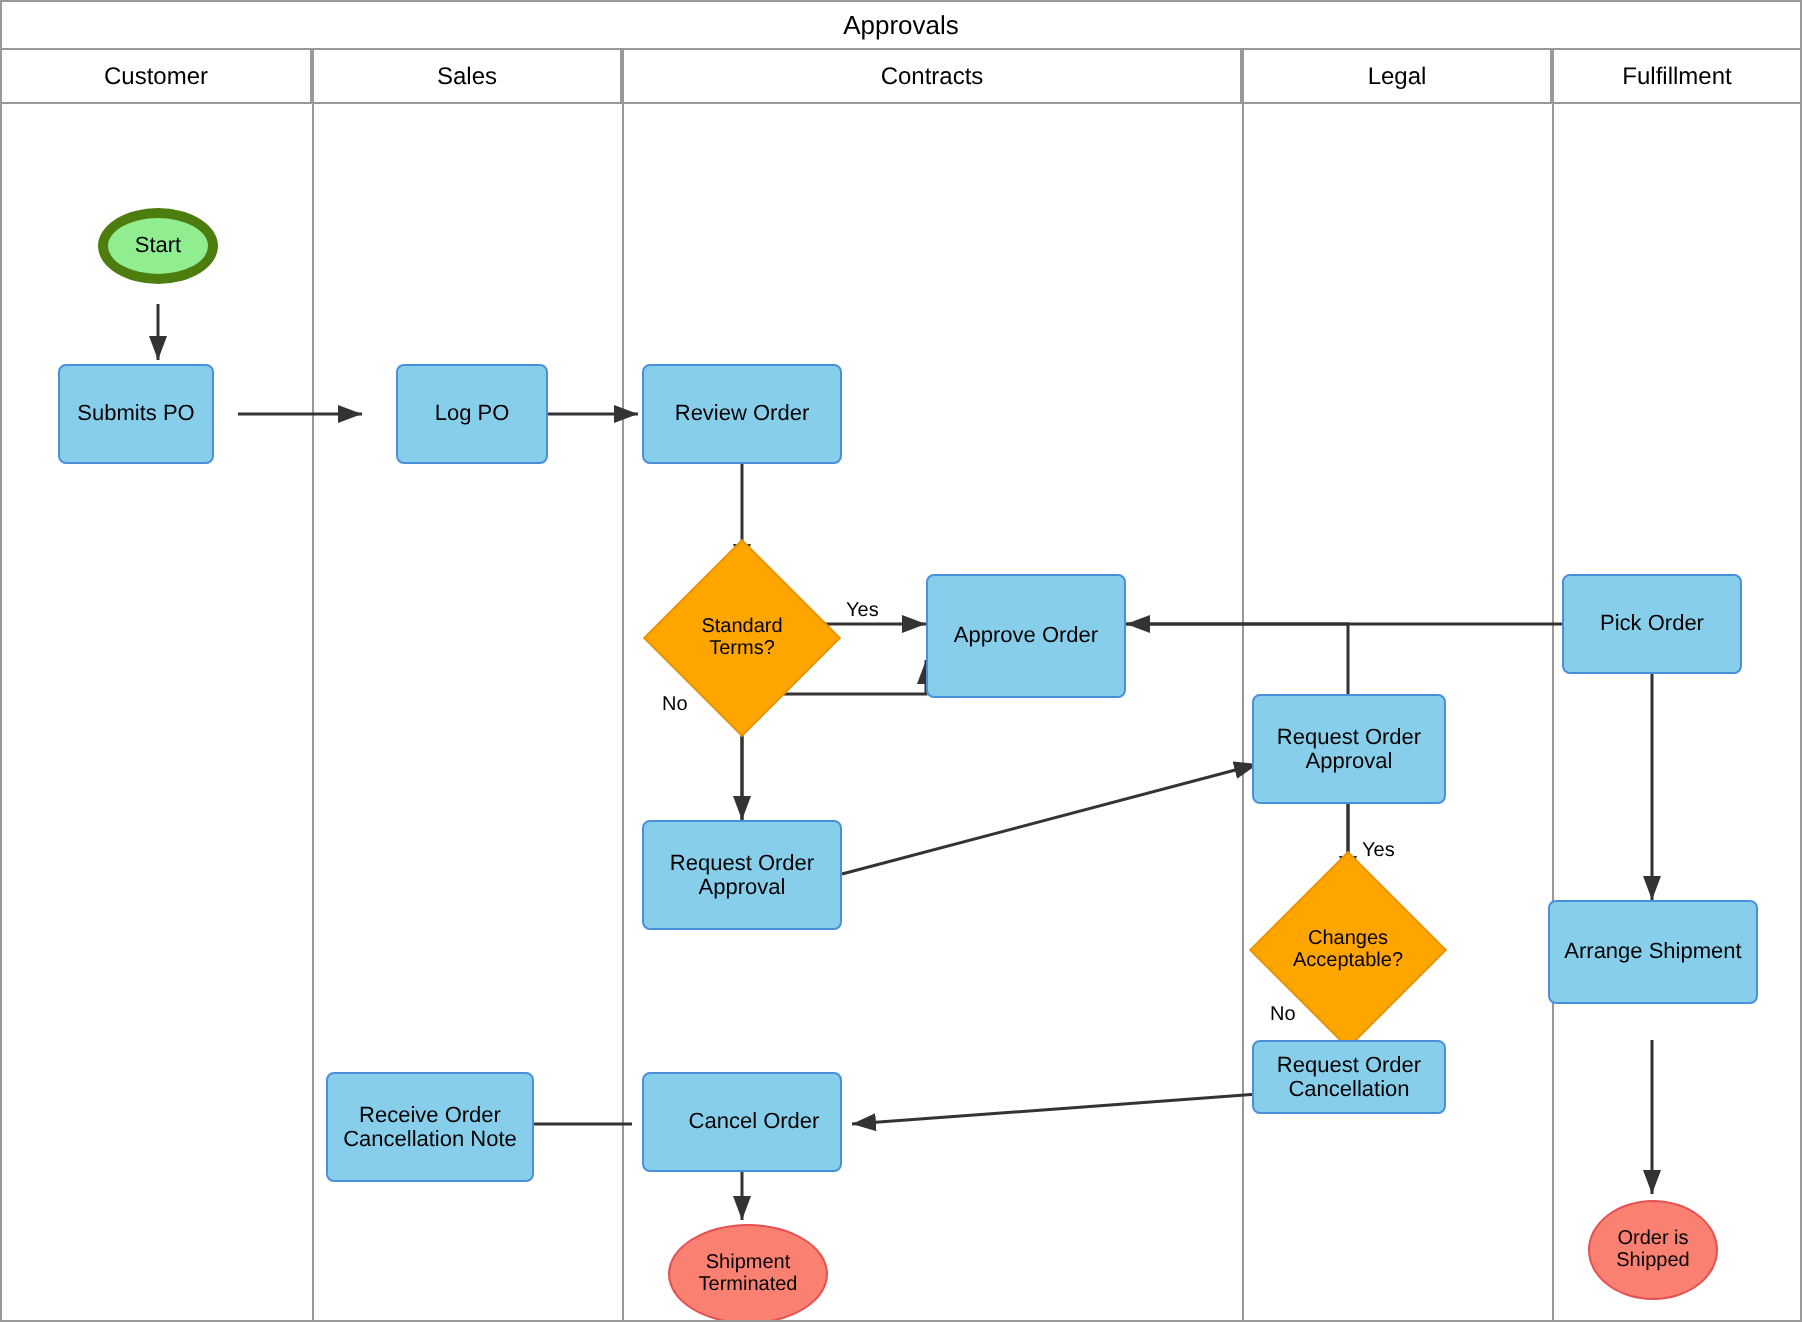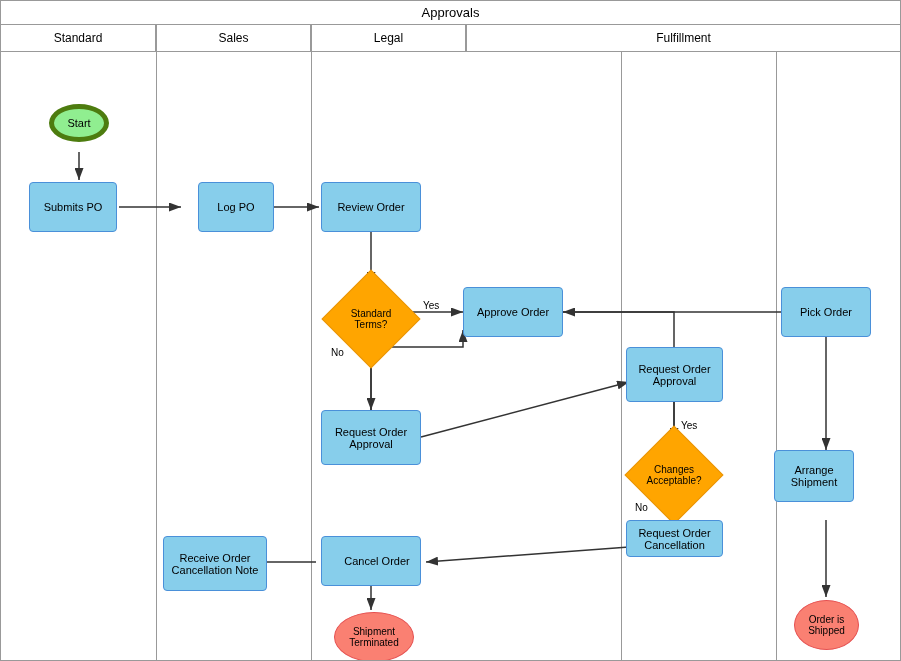--- a/index.html
+++ b/index.html
@@ -111,22 +111,23 @@
     }
   </style>
 </head>
 <body>
 
 <div class="diagram-wrapper">
 
   <div class="title-bar">Approvals</div>
 
   <div class="swim-lanes">
-    <div class="lane-header" style="width:155px;">Standard</div>
+    <div class="lane-header" style="width:155px;">Customer</div>
     <div class="lane-header" style="width:155px;border-left:1px solid #999;">Sales</div>
+    <div class="lane-header" style="width:310px;border-left:1px solid #999;">Contracts</div>
     <div class="lane-header" style="width:155px;border-left:1px solid #999;">Legal</div>
     <div class="lane-header" style="flex:1;border-left:1px solid #999;">Fulfillment</div>
   </div>
 
   <div style="position:relative; width:901px; height:615px;">
 
     <div class="lane-divider" style="left:155px;"></div>
     <div class="lane-divider" style="left:310px;"></div>
     <div class="lane-divider" style="left:620px;"></div>
     <div class="lane-divider" style="left:775px;"></div>
@@ -179,37 +180,37 @@
     <div class="arrow-label" style="left:330px; top:295px;">No</div>
 
     <div class="arrow-label" style="left:680px; top:368px;">Yes</div>
 
     <div class="arrow-label" style="left:634px; top:450px;">No</div>
 
     <div class="shape ellipse-green" style="left:48px; top:52px; width:60px; height:38px;">
       <span>Start</span>
     </div>
 
-    <div class="shape rounded-rect" style="left:28px; top:130px; width:88px; height:50px;">
+    <div class="shape rounded-rect" style="left:28px; top:130px; width:78px; height:50px;">
       <span>Submits PO</span>
     </div>
 
     <div class="shape rounded-rect" style="left:178px; top:130px; width:76px; height:50px;margin-left:19px;">
       <span>Log PO</span>
     </div>
 
     <div class="shape rounded-rect" style="left:320px; top:130px; width:100px; height:50px;">
       <span>Review Order</span>
     </div>
 
     <div class="shape diamond" style="left:335px; top:232px; width:70px; height:70px;">
       <div class="diamond-text">Standard Terms?</div>
     </div>
 
-    <div class="shape rounded-rect" style="left:462px; top:235px; width:100px; height:50px;">
+    <div class="shape rounded-rect" style="left:462px; top:235px; width:100px; height:62px;">
       <span>Approve Order</span>
     </div>
 
     <div class="shape rounded-rect" style="left:320px; top:358px; width:100px; height:55px;">
       <span>Request Order Approval</span>
     </div>
 
     <div class="shape rounded-rect" style="left:625px; top:295px; width:97px; height:55px;">
       <span>Request Order Approval</span>
     </div>
@@ -231,21 +232,21 @@
     </div>
 
     <div class="shape rounded-rect" style="left:162px; top:484px; width:104px; height:55px;">
       <span>Receive Order Cancellation Note</span>
     </div>
 
     <div class="shape rounded-rect" style="left:780px; top:235px; width:90px; height:50px;">
       <span>Pick Order</span>
     </div>
 
-    <div class="shape rounded-rect" style="left:773px; top:398px; width:80px; height:52px;">
+    <div class="shape rounded-rect" style="left:773px; top:398px; width:105px; height:52px;">
       <span>Arrange Shipment</span>
     </div>
 
     <div class="shape ellipse-red" style="left:793px; top:548px; width:65px; height:50px;">
       <span style="font-size:10px;text-align:center;padding:2px;">Order is Shipped</span>
     </div>
 
   </div>
 </div>
 

